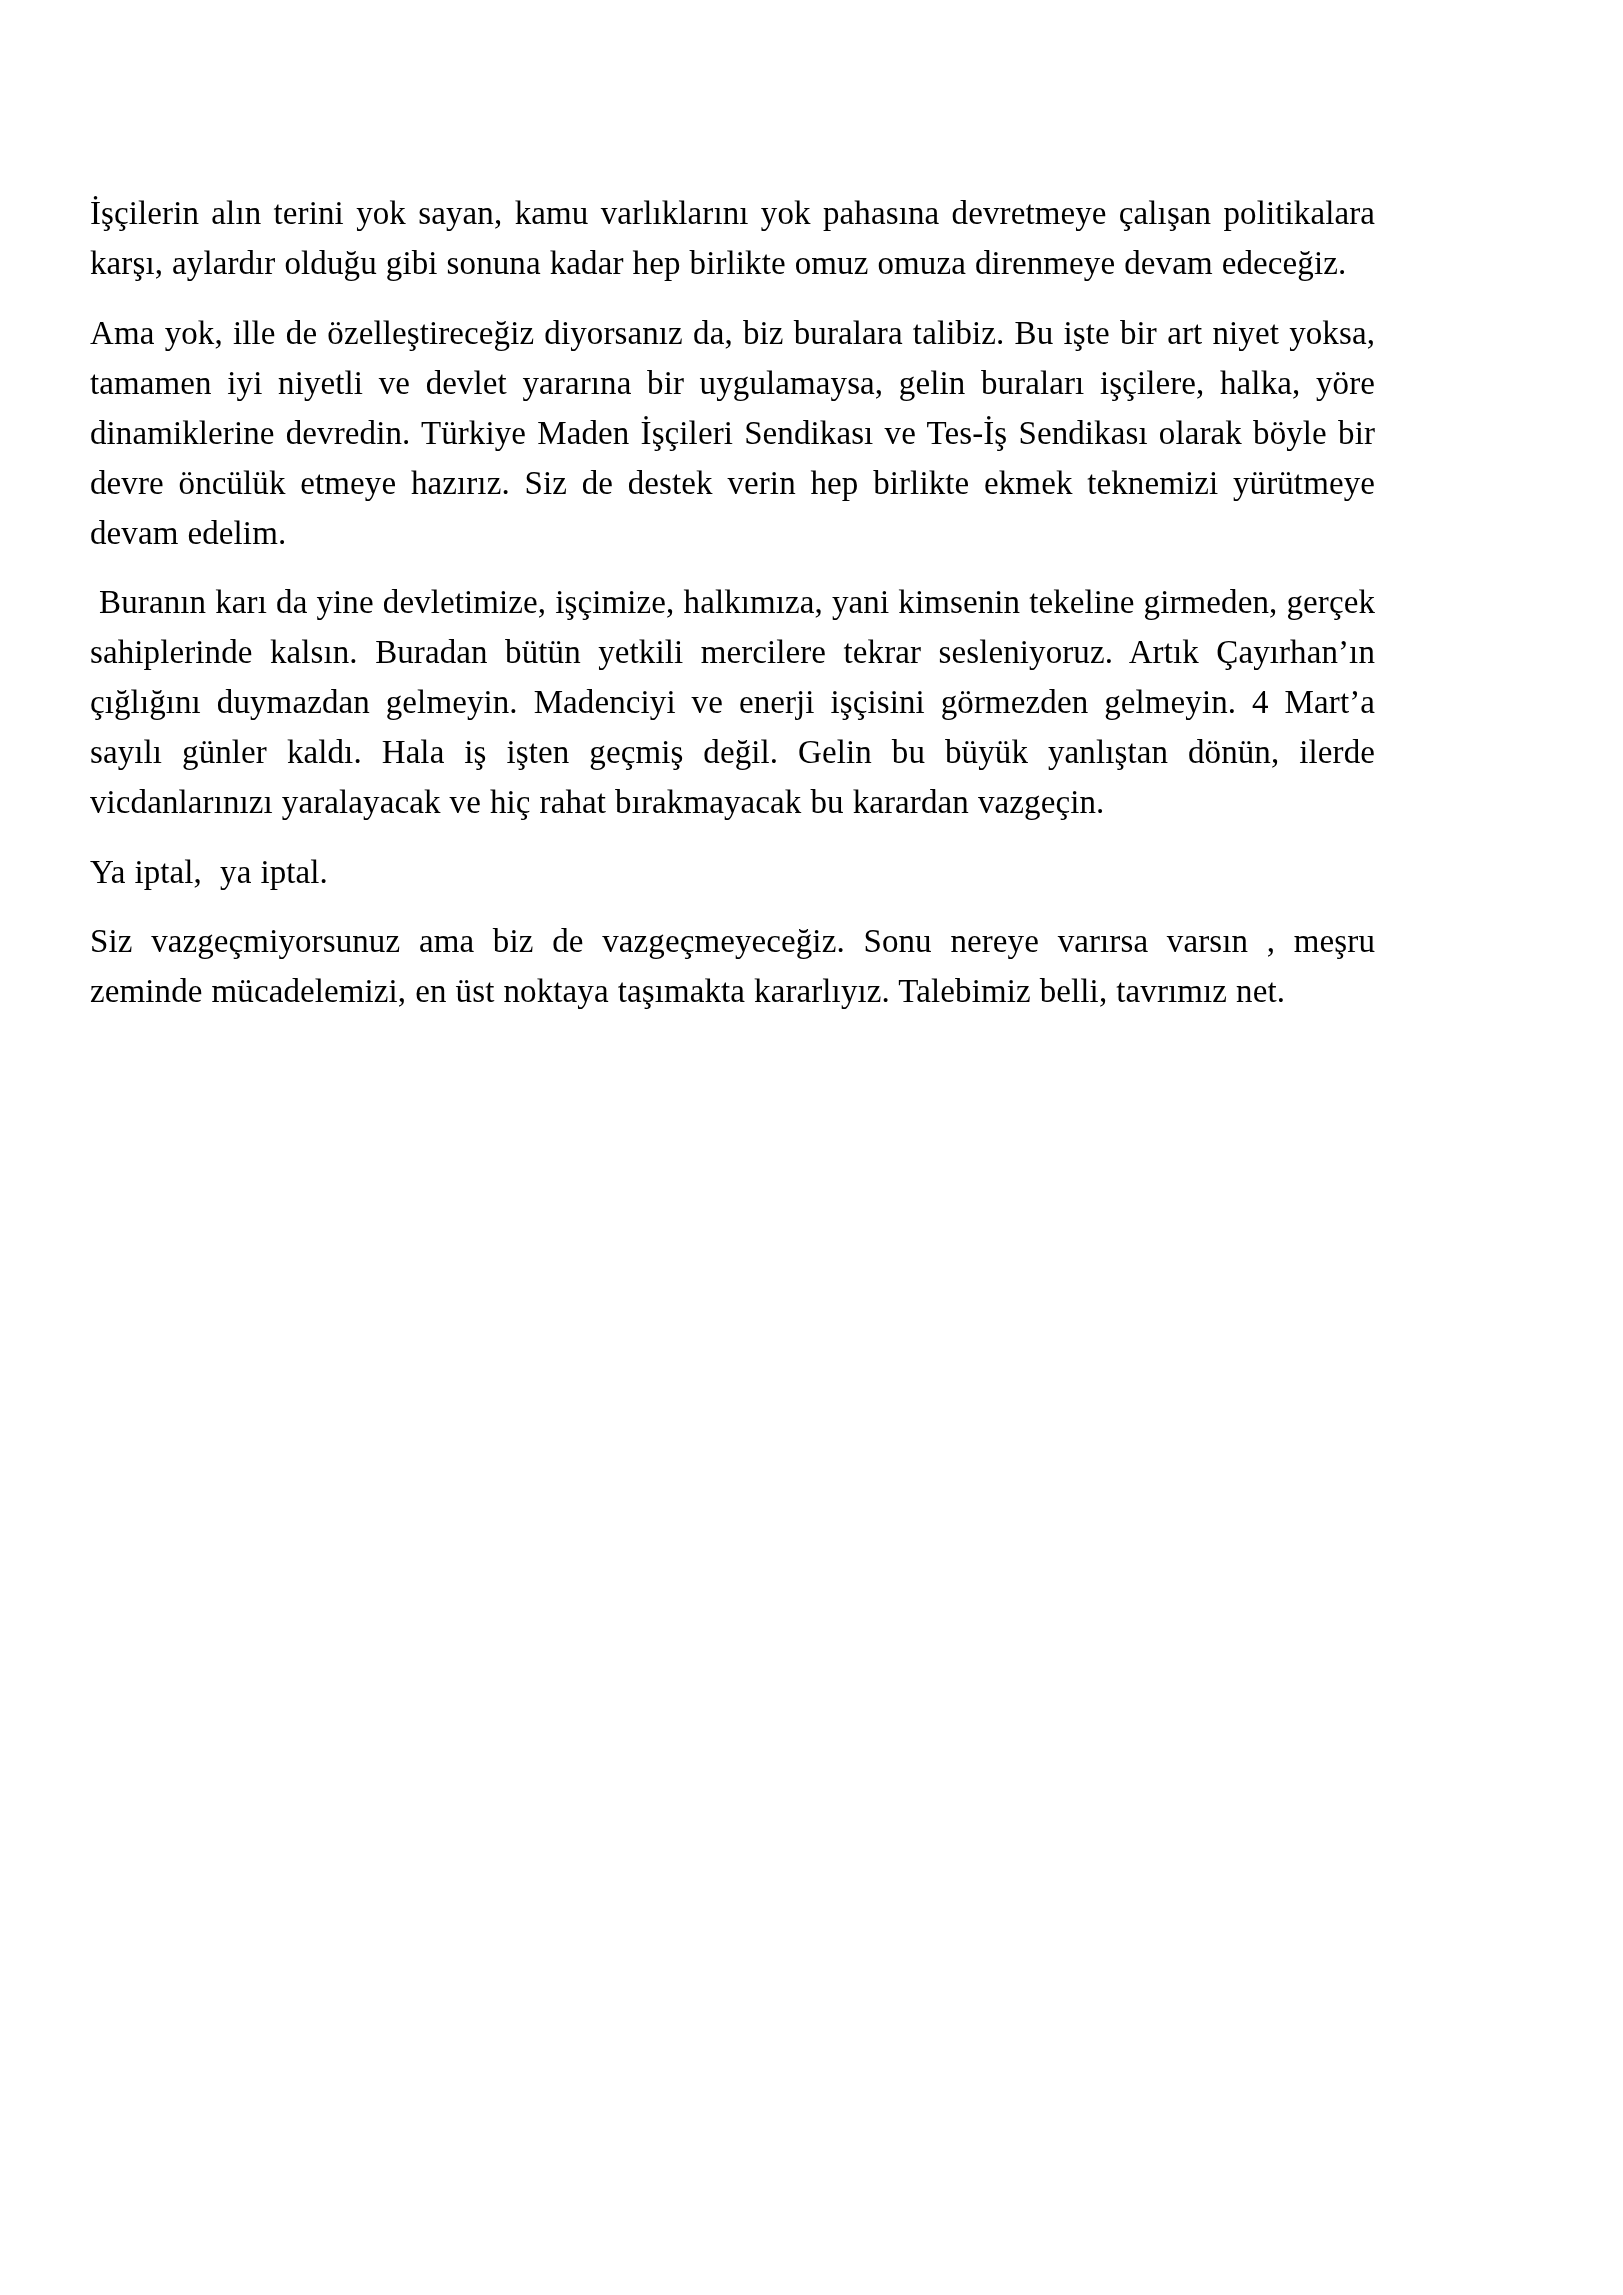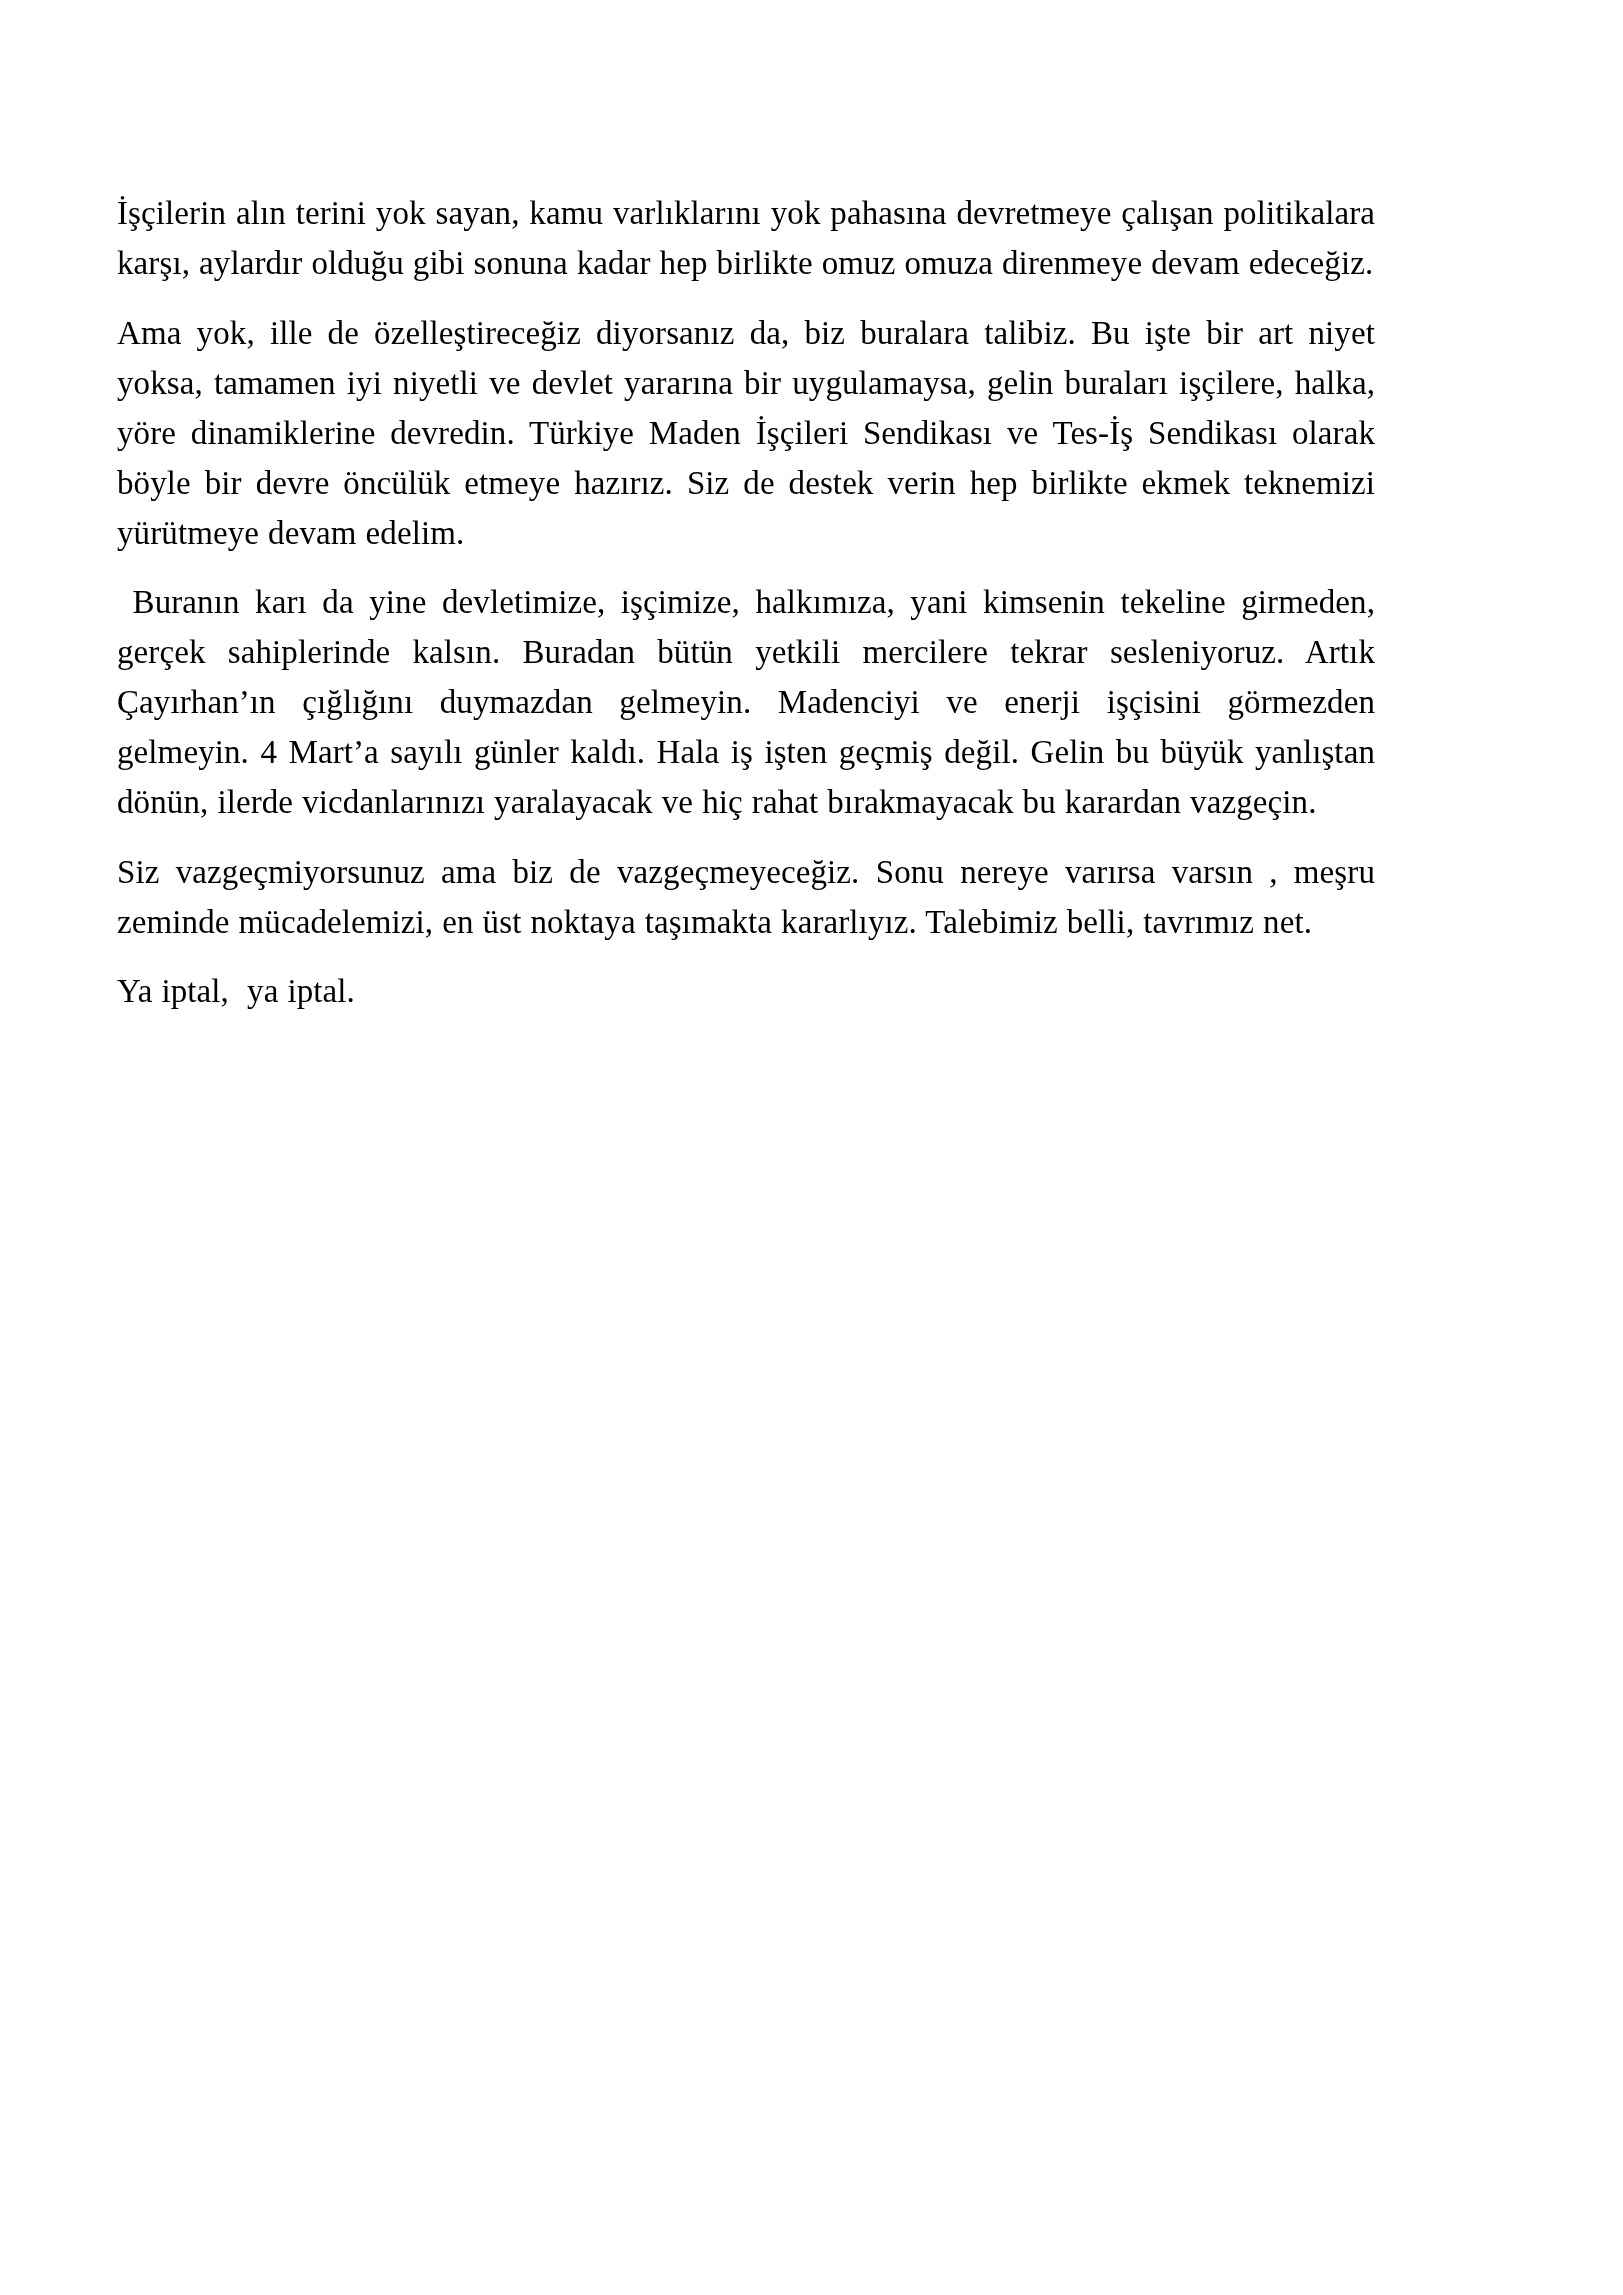--- a/index.html
+++ b/index.html
@@ -15,36 +15,36 @@
     color: #000000;
   }
   .page {
     position: absolute;
     top: 0;
     left: 0;
     width: 1558px;
     height: 2295px;
     background: #ffffff;
     box-sizing: border-box;
-    padding: 188px 183px 0 117px;
+    padding: 188px 183px 0 90px;
   }
   .doc-body p {
     margin: 0 0 19.6px 0;
     font-size: 33px;
     line-height: 50px;
     text-align: justify;
     letter-spacing: 0.1px;
     word-spacing: 0.7px;
   }
 </style>
 </head>
 <body>
 
 <div class="page">
   <div class="doc-body">
     <p>İşçilerin alın terini yok sayan, kamu varlıklarını yok pahasına devretmeye çalışan politikalara karşı, aylardır olduğu gibi sonuna kadar hep birlikte omuz omuza direnmeye devam edeceğiz.</p>
     <p>Ama yok, ille de özelleştireceğiz diyorsanız da, biz buralara talibiz. Bu işte bir art niyet yoksa, tamamen iyi niyetli ve devlet yararına bir uygulamaysa, gelin buraları işçilere, halka, yöre dinamiklerine devredin. Türkiye Maden İşçileri Sendikası ve Tes-İş Sendikası olarak böyle bir devre öncülük etmeye hazırız. Siz de destek verin hep birlikte ekmek teknemizi yürütmeye devam edelim.</p>
     <p>&nbsp;Buranın karı da yine devletimize, işçimize, halkımıza, yani kimsenin tekeline girmeden, gerçek sahiplerinde kalsın. Buradan bütün yetkili mercilere tekrar sesleniyoruz. Artık Çayırhan’ın çığlığını duymazdan gelmeyin. Madenciyi ve enerji işçisini görmezden gelmeyin. 4 Mart’a sayılı günler kaldı. Hala iş işten geçmiş değil. Gelin bu büyük yanlıştan dönün, ilerde vicdanlarınızı yaralayacak ve hiç rahat bırakmayacak bu karardan vazgeçin.</p>
+    <p>Ya iptal, &nbsp;ya iptal.</p>
     <p>Siz vazgeçmiyorsunuz ama biz de vazgeçmeyeceğiz. Sonu nereye varırsa varsın , meşru zeminde mücadelemizi, en üst noktaya taşımakta kararlıyız. Talebimiz belli, tavrımız net.</p>
-    <p>Ya iptal, &nbsp;ya iptal.</p>
   </div>
 </div>
 
 
 </body></html>

